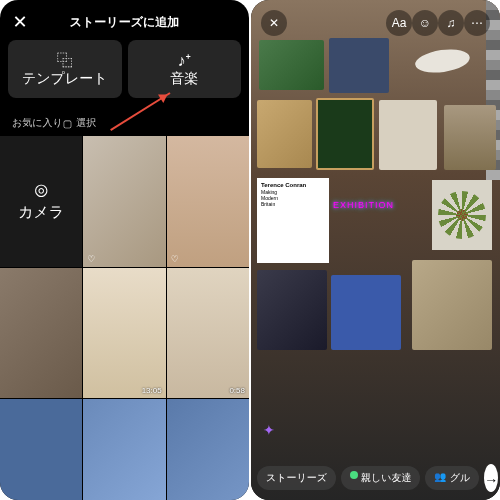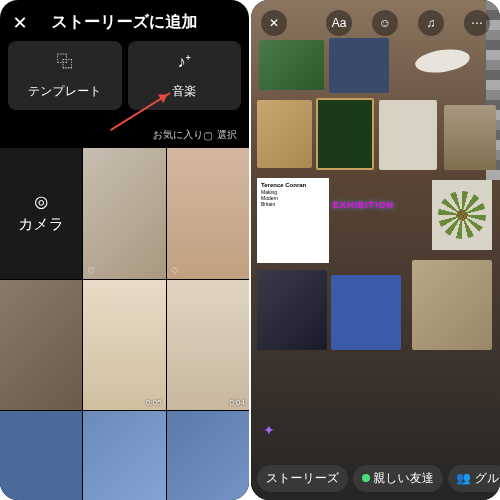--- a/index.html
+++ b/index.html
@@ -1,68 +1,68 @@
 <!DOCTYPE html>
 <html><head>
 <meta charset="utf-8">
 <style>
 *{margin:0;padding:0;box-sizing:border-box;font-family:-apple-system,sans-serif}
 body{background:#fff;width:500px;height:500px;display:flex;gap:2px}
 .screen{width:249px;height:500px;background:#000;border-radius:18px;overflow:hidden;position:relative;color:#fff}
 .s1 .hdr{padding:12px 10px 8px;display:flex;align-items:center;gap:8px}
 .close{width:20px;height:20px;display:flex;align-items:center;justify-content:center;font-size:18px}
-.title{flex:1;text-align:center;font-size:16px;font-weight:600}
+.title{flex:1;text-align:center;font-size:12px;font-weight:600}
 .opts{display:flex;gap:6px;padding:0 8px 12px}
 .opt{flex:1;background:#262626;border-radius:8px;padding:10px 4px;text-align:center;position:relative}
 .opt .ic{font-size:16px;height:20px;display:flex;align-items:center;justify-content:center}
-.opt .lb{font-size:12px;margin-top:12px}
+.opt .lb{font-size:14px;margin-top:0}
 .badge{position:absolute;top:4px;right:6px;background:#0095f6;color:#fff;font-size:7px;padding:1px 4px;border-radius:6px}
-.sect{display:flex;justify-content:flex-end;padding:6px 12px;font-size:10px;color:#ccc}
+.sect{display:flex;justify-content:flex-start;padding:6px 12px;font-size:10px;color:#ccc}
 .sel{display:flex;align-items:center;gap:4px}
 .grid{display:grid;grid-template-columns:repeat(3,1fr);gap:1px}
 .cell{aspect-ratio:0.63;position:relative;overflow:hidden}
 .cam{background:#1a1a1a;display:flex;flex-direction:column;align-items:center;justify-content:center;gap:4px}
 .cam .lb{font-size:15px}
 .dur{position:absolute;bottom:3px;right:4px;font-size:8px;text-shadow:0 0 2px #000}
 .heart{position:absolute;bottom:3px;left:4px;font-size:9px}
 .arrow{position:absolute;top:92px;left:100px;width:70px;height:2px;background:#e74c3c;transform:rotate(-32deg);transform-origin:right}
 .arrow::after{content:'';position:absolute;right:-2px;top:-4px;border:5px solid transparent;border-left:8px solid #e74c3c}
 .c-a{background:linear-gradient(135deg,#c8beb0,#a89880)}
 .c-b{background:linear-gradient(180deg,#d4b8a0,#c0a080)}
 .c-c{background:linear-gradient(135deg,#8a7a6a,#6a5a4a)}
 .c-d{background:linear-gradient(180deg,#e8dcc8,#d0c0a0)}
 .c-e{background:linear-gradient(180deg,#e0d4c0,#c8b8a0)}
 .c-f{background:#4a6a9a}
 .c-g{background:linear-gradient(135deg,#6a8aba,#8aaada)}
 .c-h{background:linear-gradient(135deg,#5a7aaa,#7a9aca)}
 .s2{display:flex;flex-direction:column}
 .s2 .top{display:flex;justify-content:space-between;padding:10px;position:absolute;top:0;left:0;right:0;z-index:2}
 .tbtn{width:26px;height:26px;background:rgba(0,0,0,.4);border-radius:50%;display:flex;align-items:center;justify-content:center;font-size:12px}
-.tgrp{display:flex;gap:20px}
+.tgrp{display:flex;gap:0}
 .collage{flex:1;position:relative;background:linear-gradient(180deg,#8a7560 0%,#5a4535 35%,#252525 100%);overflow:hidden}
 .tile{position:absolute;border-radius:2px;overflow:hidden}
 .t1{top:40px;left:8px;width:65px;height:50px;background:linear-gradient(135deg,#4a7a4a,#2a5a2a)}
 .t2{top:38px;left:78px;width:60px;height:55px;background:#3a4a6a}
 .plate{position:absolute;top:50px;right:30px;width:55px;height:22px;background:#e8e4dc;border-radius:50%;transform:rotate(-8deg)}
 .t3{top:100px;left:6px;width:55px;height:68px;background:linear-gradient(135deg,#c8a870,#a88850)}
 .t4{top:98px;left:65px;width:58px;height:72px;background:#1a3a1a;border:2px solid #c8a060}
 .t5{top:100px;left:128px;width:58px;height:70px;background:#d8d0c0}
 .t6{top:105px;right:4px;width:52px;height:65px;background:linear-gradient(180deg,#a89880,#807050)}
 .card{position:absolute;top:178px;left:6px;width:72px;height:85px;background:#fff;color:#000;padding:4px;font-size:5px;line-height:1.2}
 .card b{font-size:6px}
 .neon{position:absolute;top:200px;left:82px;font-size:9px;font-weight:400;color:#f0f;text-shadow:0 0 3px #f0f,0 0 5px #0ff;letter-spacing:1px}
 .flower{position:absolute;top:180px;right:8px;width:60px;height:70px;background:#d8d4c8;display:flex;align-items:center;justify-content:center}
 .fl{width:32px;height:32px;background:radial-gradient(circle,#8a4a2a 25%,transparent 25%);position:relative}
 .fl::before{content:'';position:absolute;inset:-8px;background:repeating-conic-gradient(#6a8a3a 0 15deg,transparent 15deg 30deg);border-radius:50%}
 .t7{top:270px;left:6px;width:70px;height:80px;background:linear-gradient(135deg,#3a3a4a,#1a1a2a)}
 .t8{top:275px;left:80px;width:70px;height:75px;background:#3a5aaa}
 .t9{top:260px;right:8px;width:80px;height:90px;background:linear-gradient(135deg,#b8a888,#988868)}
 .spark{position:absolute;bottom:62px;left:12px;font-size:14px;color:#a468f5}
 .btm{position:absolute;bottom:8px;left:6px;right:6px;display:flex;gap:5px;align-items:center}
-.pill{background:rgba(60,60,60,.85);border-radius:14px;padding:5px 9px;font-size:12px;display:flex;align-items:center;gap:3px;white-space:nowrap}
+.pill{background:rgba(60,60,60,.85);border-radius:14px;padding:5px 9px;font-size:10px;display:flex;gap:3px;white-space:nowrap}
 .pill.g .dot{width:8px;height:8px;background:#4ade80;border-radius:50%}
 .go{width:28px;height:28px;background:#fff;border-radius:50%;display:flex;align-items:center;justify-content:center;color:#000;font-size:14px}
 .strip{position:absolute;top:0;right:0;width:14px;height:180px;background:repeating-linear-gradient(180deg,#888 0 10px,#666 10px 20px,#aaa 20px 30px)}
 </style>
 </head>
 <body>
 
 <div class="screen s1">
   <div class="hdr">
     <div class="close">✕</div>
@@ -93,24 +93,24 @@
       <span class="lb">カメラ</span>
     </div>
     <div class="cell c-a">
         <span class="heart">♡</span>
       </div>
     <div class="cell c-b">
         <span class="heart">♡</span>
       </div>
     <div class="cell c-c"></div>
     <div class="cell c-d">
-        <span class="dur">0:05</span>
+        <span class="dur">13:05</span>
       </div>
     <div class="cell c-e">
-        <span class="dur">0:04</span>
+        <span class="dur">0:58</span>
       </div>
     <div class="cell c-f"></div>
     <div class="cell c-g"></div>
     <div class="cell c-h"></div>
   </div>
 </div>
 
 <div class="screen s2">
   <div class="top">
     <div class="tbtn">✕</div>

